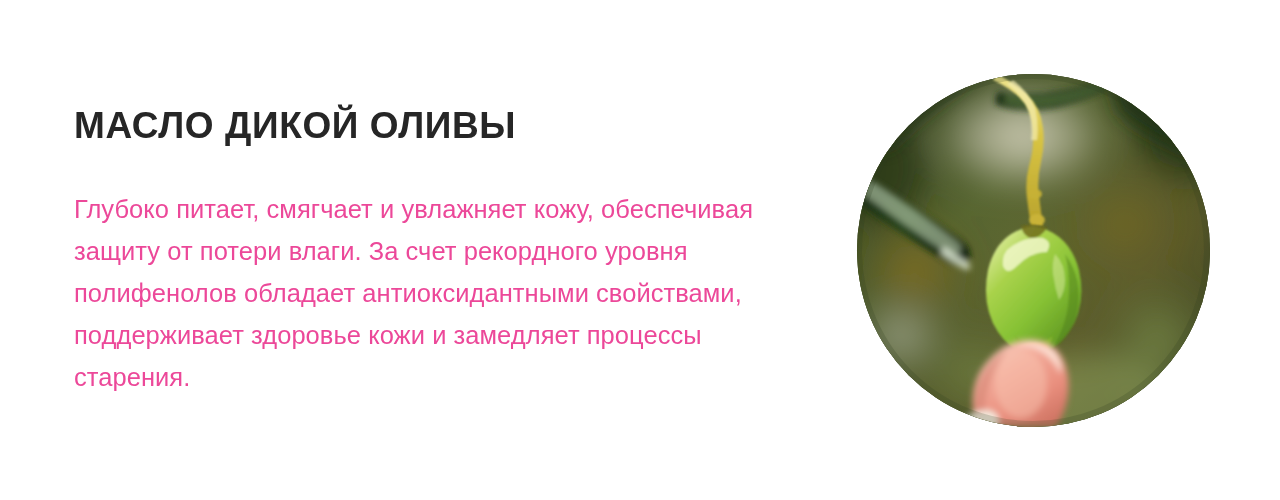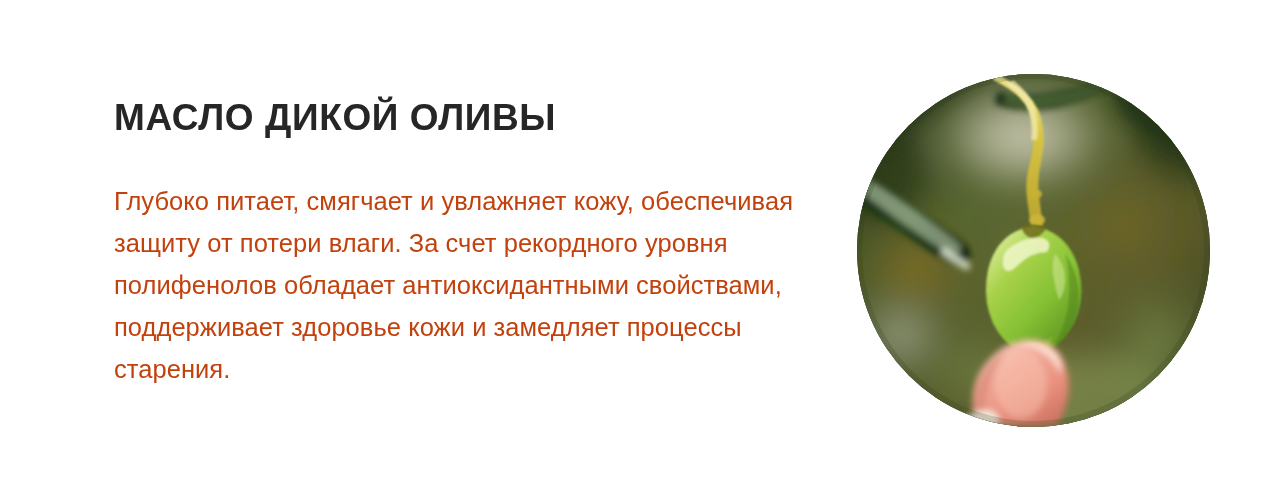--- a/index.html
+++ b/index.html
@@ -18,43 +18,42 @@
     position: relative;
     width: 1280px;
     height: 500px;
     background: #ffffff;
   }
 
   
   .text-col {
     position: absolute;
     left: 74px;
-    top: 96px;
+    top: 104px;
     width: 730px;
-    margin-left: 40px;
   }
   .headline {
     margin: 0;
     font-family: "Liberation Sans", sans-serif;
     font-size: 37px;
     font-weight: 700;
     letter-spacing: 0.6px;
     line-height: 44px;
     color: #262626;
     text-transform: uppercase;
     white-space: nowrap;
   }
   .body-copy {
     margin: 0;
     padding-top: 40px;
     font-family: "Liberation Sans", sans-serif;
     font-size: 25.5px;
     font-weight: 400;
     line-height: 42px;
-    color: #c2410c;
+    color: #ec4899;
     letter-spacing: 0.05px;
     max-width: 710px;
   }
 
   
   .photo-wrap {
     position: absolute;
     left: 857px;
     top: 74px;
     width: 353px;

